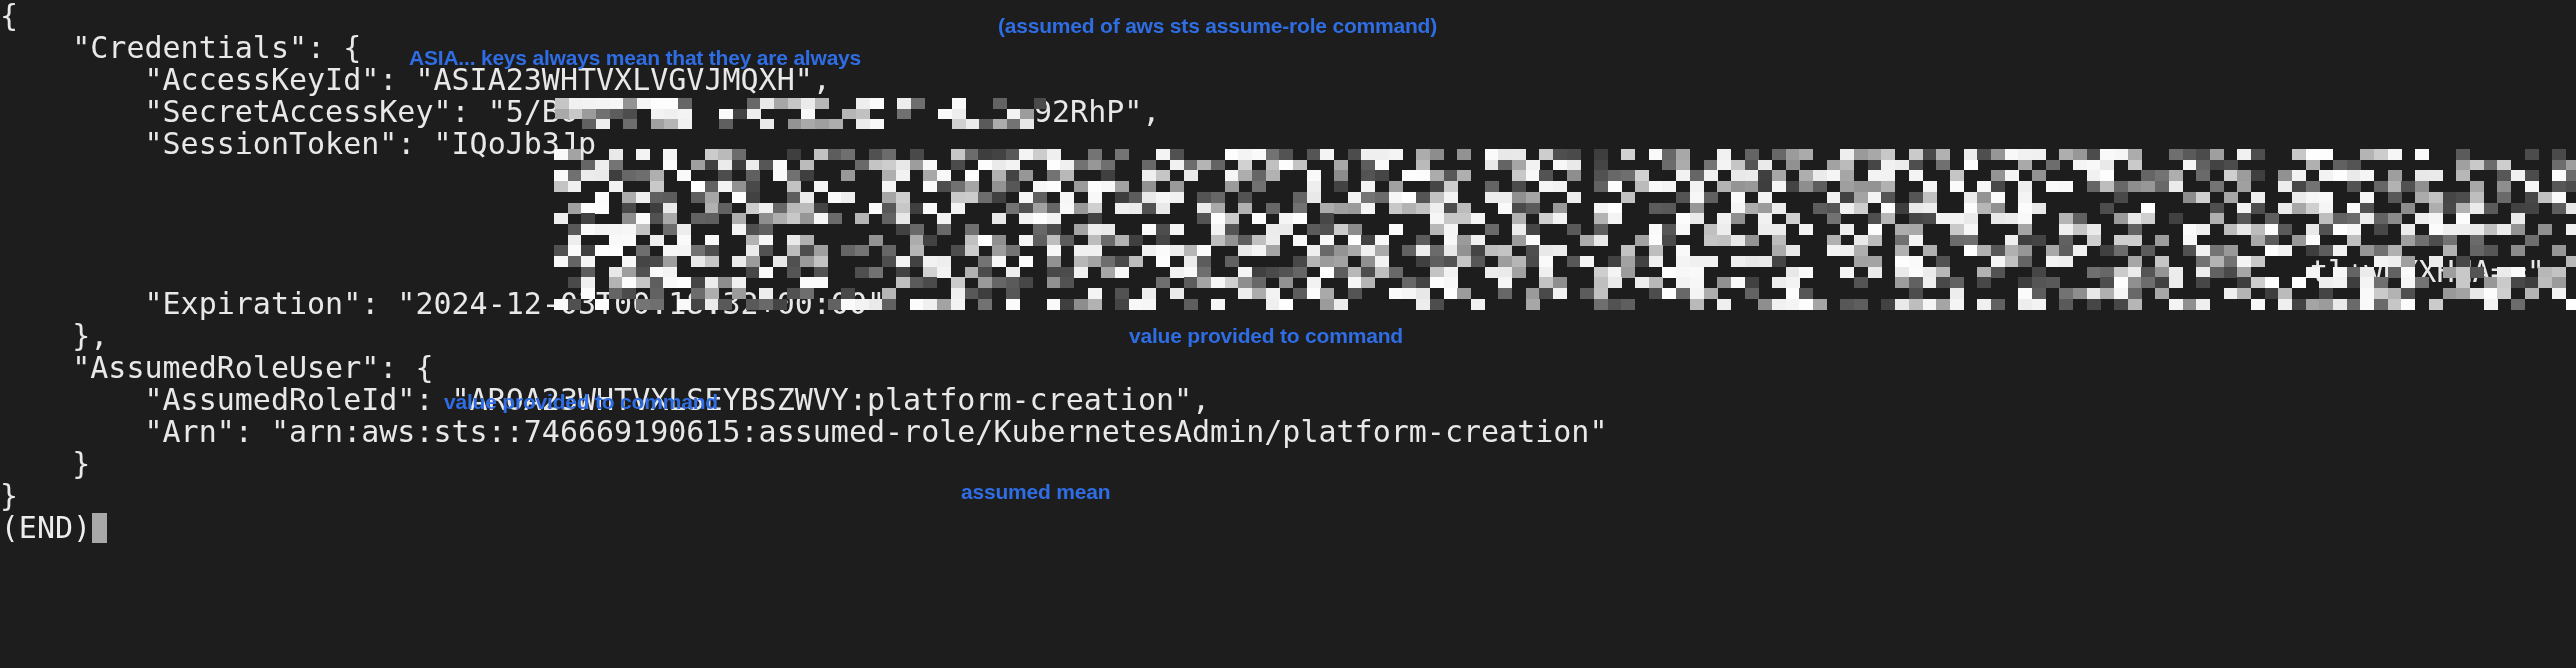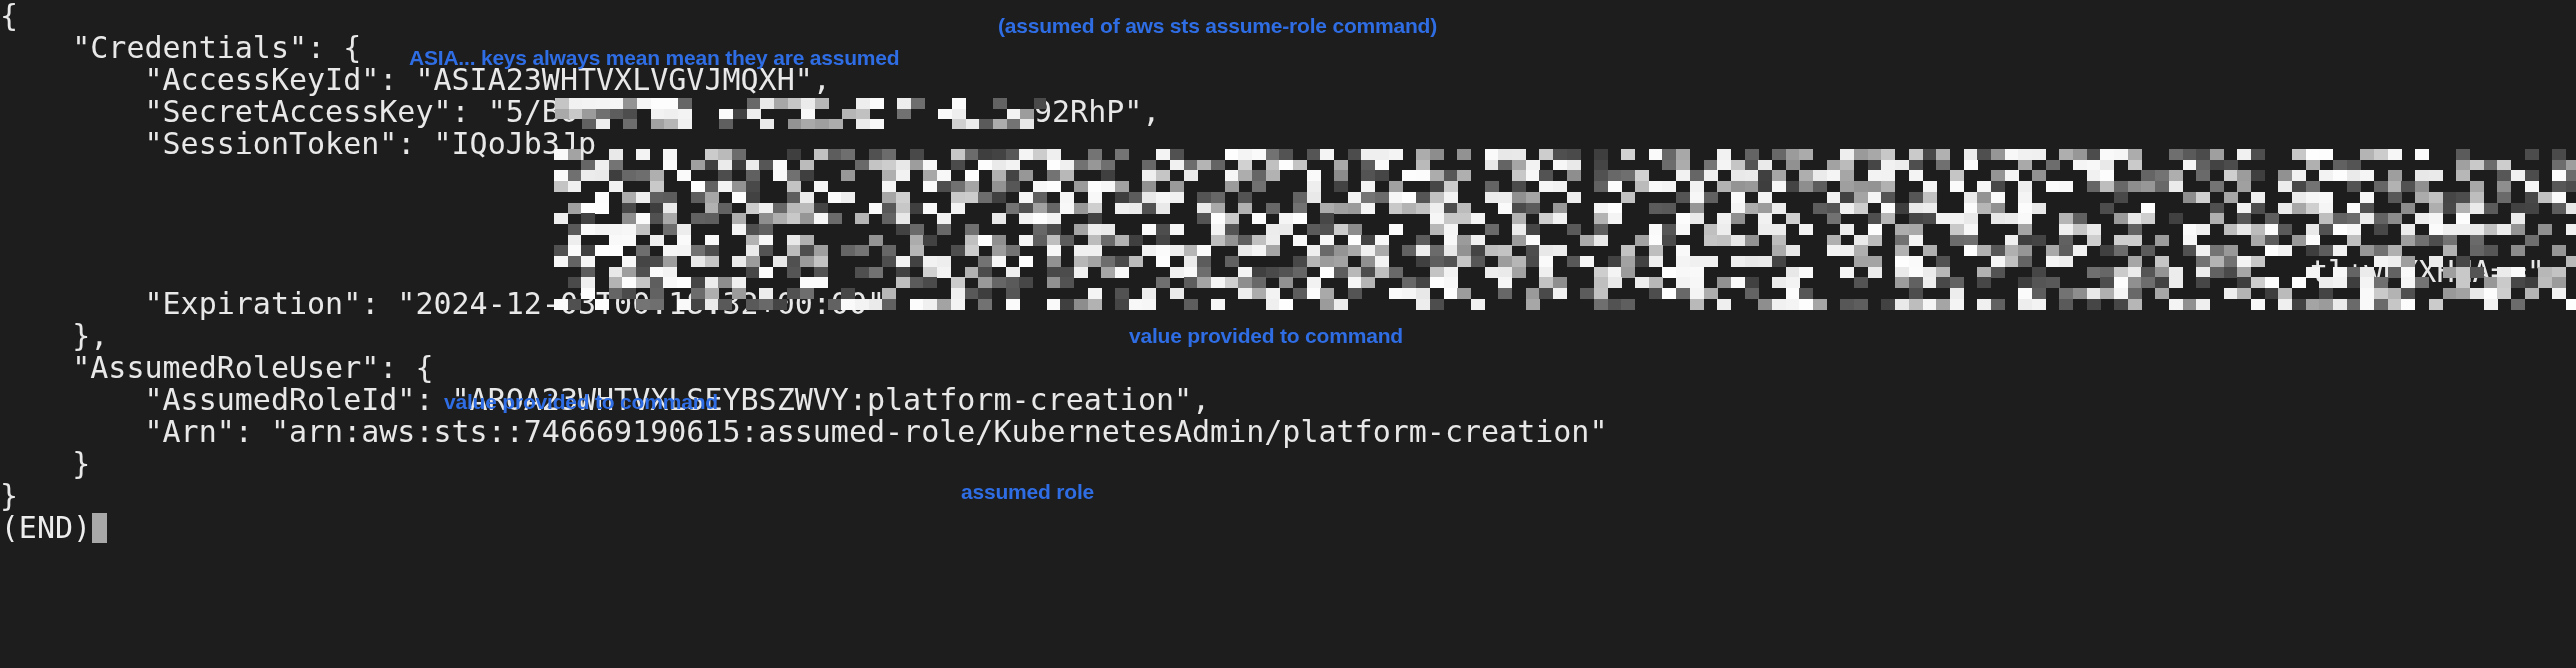--- a/index.html
+++ b/index.html
@@ -1419,20 +1419,20 @@
       <i style="left: 1875px; top: 150px; width: 13.7px; height: 10.7px; background: rgb(203, 203, 203);"></i>
       <i style="left: 1930px; top: 150px; width: 13.7px; height: 10.7px; background: rgb(241, 241, 241);"></i>
       <i style="left: 1957px; top: 150px; width: 13.7px; height: 10.7px; background: rgb(108, 108, 108);"></i>
       <i style="left: 2012px; top: 150px; width: 13.7px; height: 10.7px; background: rgb(254, 254, 254);"></i>
     </div>
 
   <div class="mosaic" id="mos-token2" style="left:0px; top:149px; width:2576px; height:0px;"></div>
 
   <div id="annotations">
       <div class="ann" style="left: 998px; top: 14.5px;">(assumed of aws sts assume-role command)</div>
-      <div class="ann" style="left: 409px; top: 47px;">ASIA... keys always mean mean they are assumed</div>
+      <div class="ann" style="left: 409px; top: 47px;">ASIA... keys always mean that they are always</div>
       <div class="ann" style="left: 1129px; top: 325px;">value provided to command</div>
       <div class="ann" style="left: 444px; top: 391px;">value provided to command</div>
-      <div class="ann" style="left: 961px; top: 481px;">assumed role</div>
+      <div class="ann" style="left: 961px; top: 481px;">assumed mean</div>
     </div>
 
 </div>
 
 
 </body></html>

